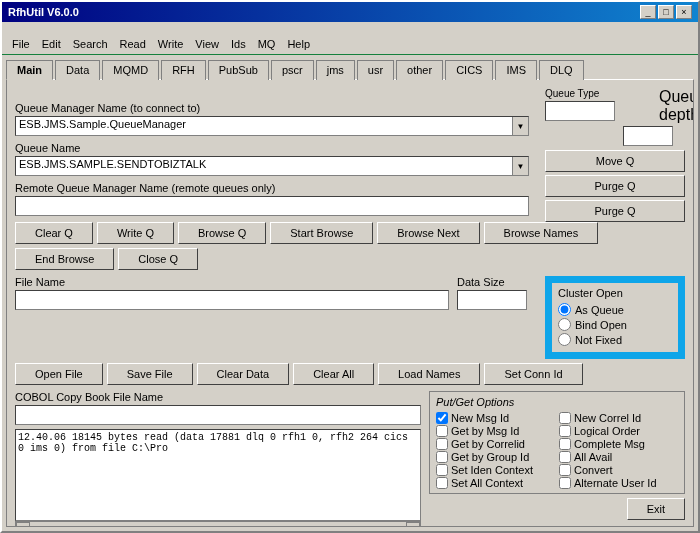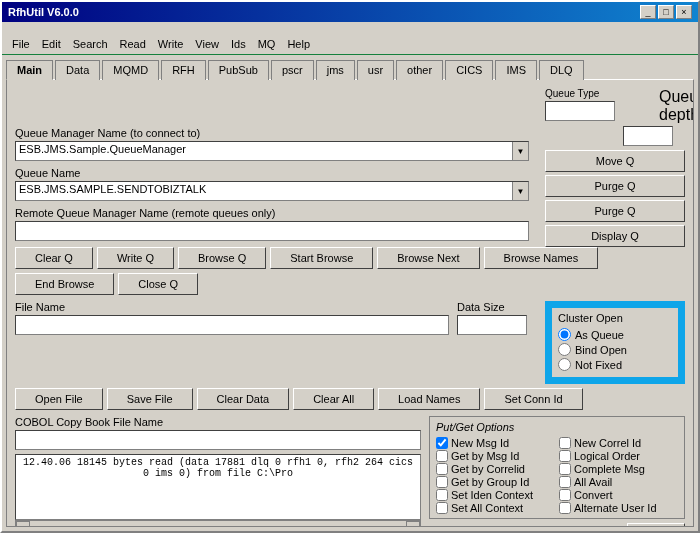--- a/index.html
+++ b/index.html
@@ -197,28 +197,27 @@
       width: 100%;
       padding: 1px 3px;
       font-size: 11px;
       margin-bottom: 4px;
     }
     .log-area {
       background: white;
       border: 1px solid #808080;
       border-top-color: #404040;
       border-left-color: #404040;
-      height: 66px;
+      height: 92px;
       font-size: 10px;
       padding: 2px;
       overflow: hidden;
       word-break: break-all;
       font-family: 'Courier New', monospace;
       color: #000;
-      text-align: center;
     }
     .scrollbar-h {
       height: 16px;
       background: #d4d0c8;
       border: 1px solid #808080;
       display: flex;
       align-items: center;
     }
     .options-box {
       border: 1px solid #808080;
@@ -355,21 +354,20 @@
           </div>
           <div class="queue-depth-box">
             <div class="queue-depth-label">Queue depth</div>
             <input type="text" class="qdepth-input" style="">
           </div>
         </div>
         <div class="right-btn-col">
           <button class="btn">Move Q</button>
           <button class="btn">Purge Q</button>
           <button class="btn">Purge Q</button>
-          <button class="btn">Display Q</button>
         </div>
       </div>
     </div>
 
     <div class="btn-row">
       <button class="btn">Clear Q</button>
       <button class="btn">Write Q</button>
       <button class="btn">Browse Q</button>
       <button class="btn">Start Browse</button>
       <button class="btn">Browse Next</button>

